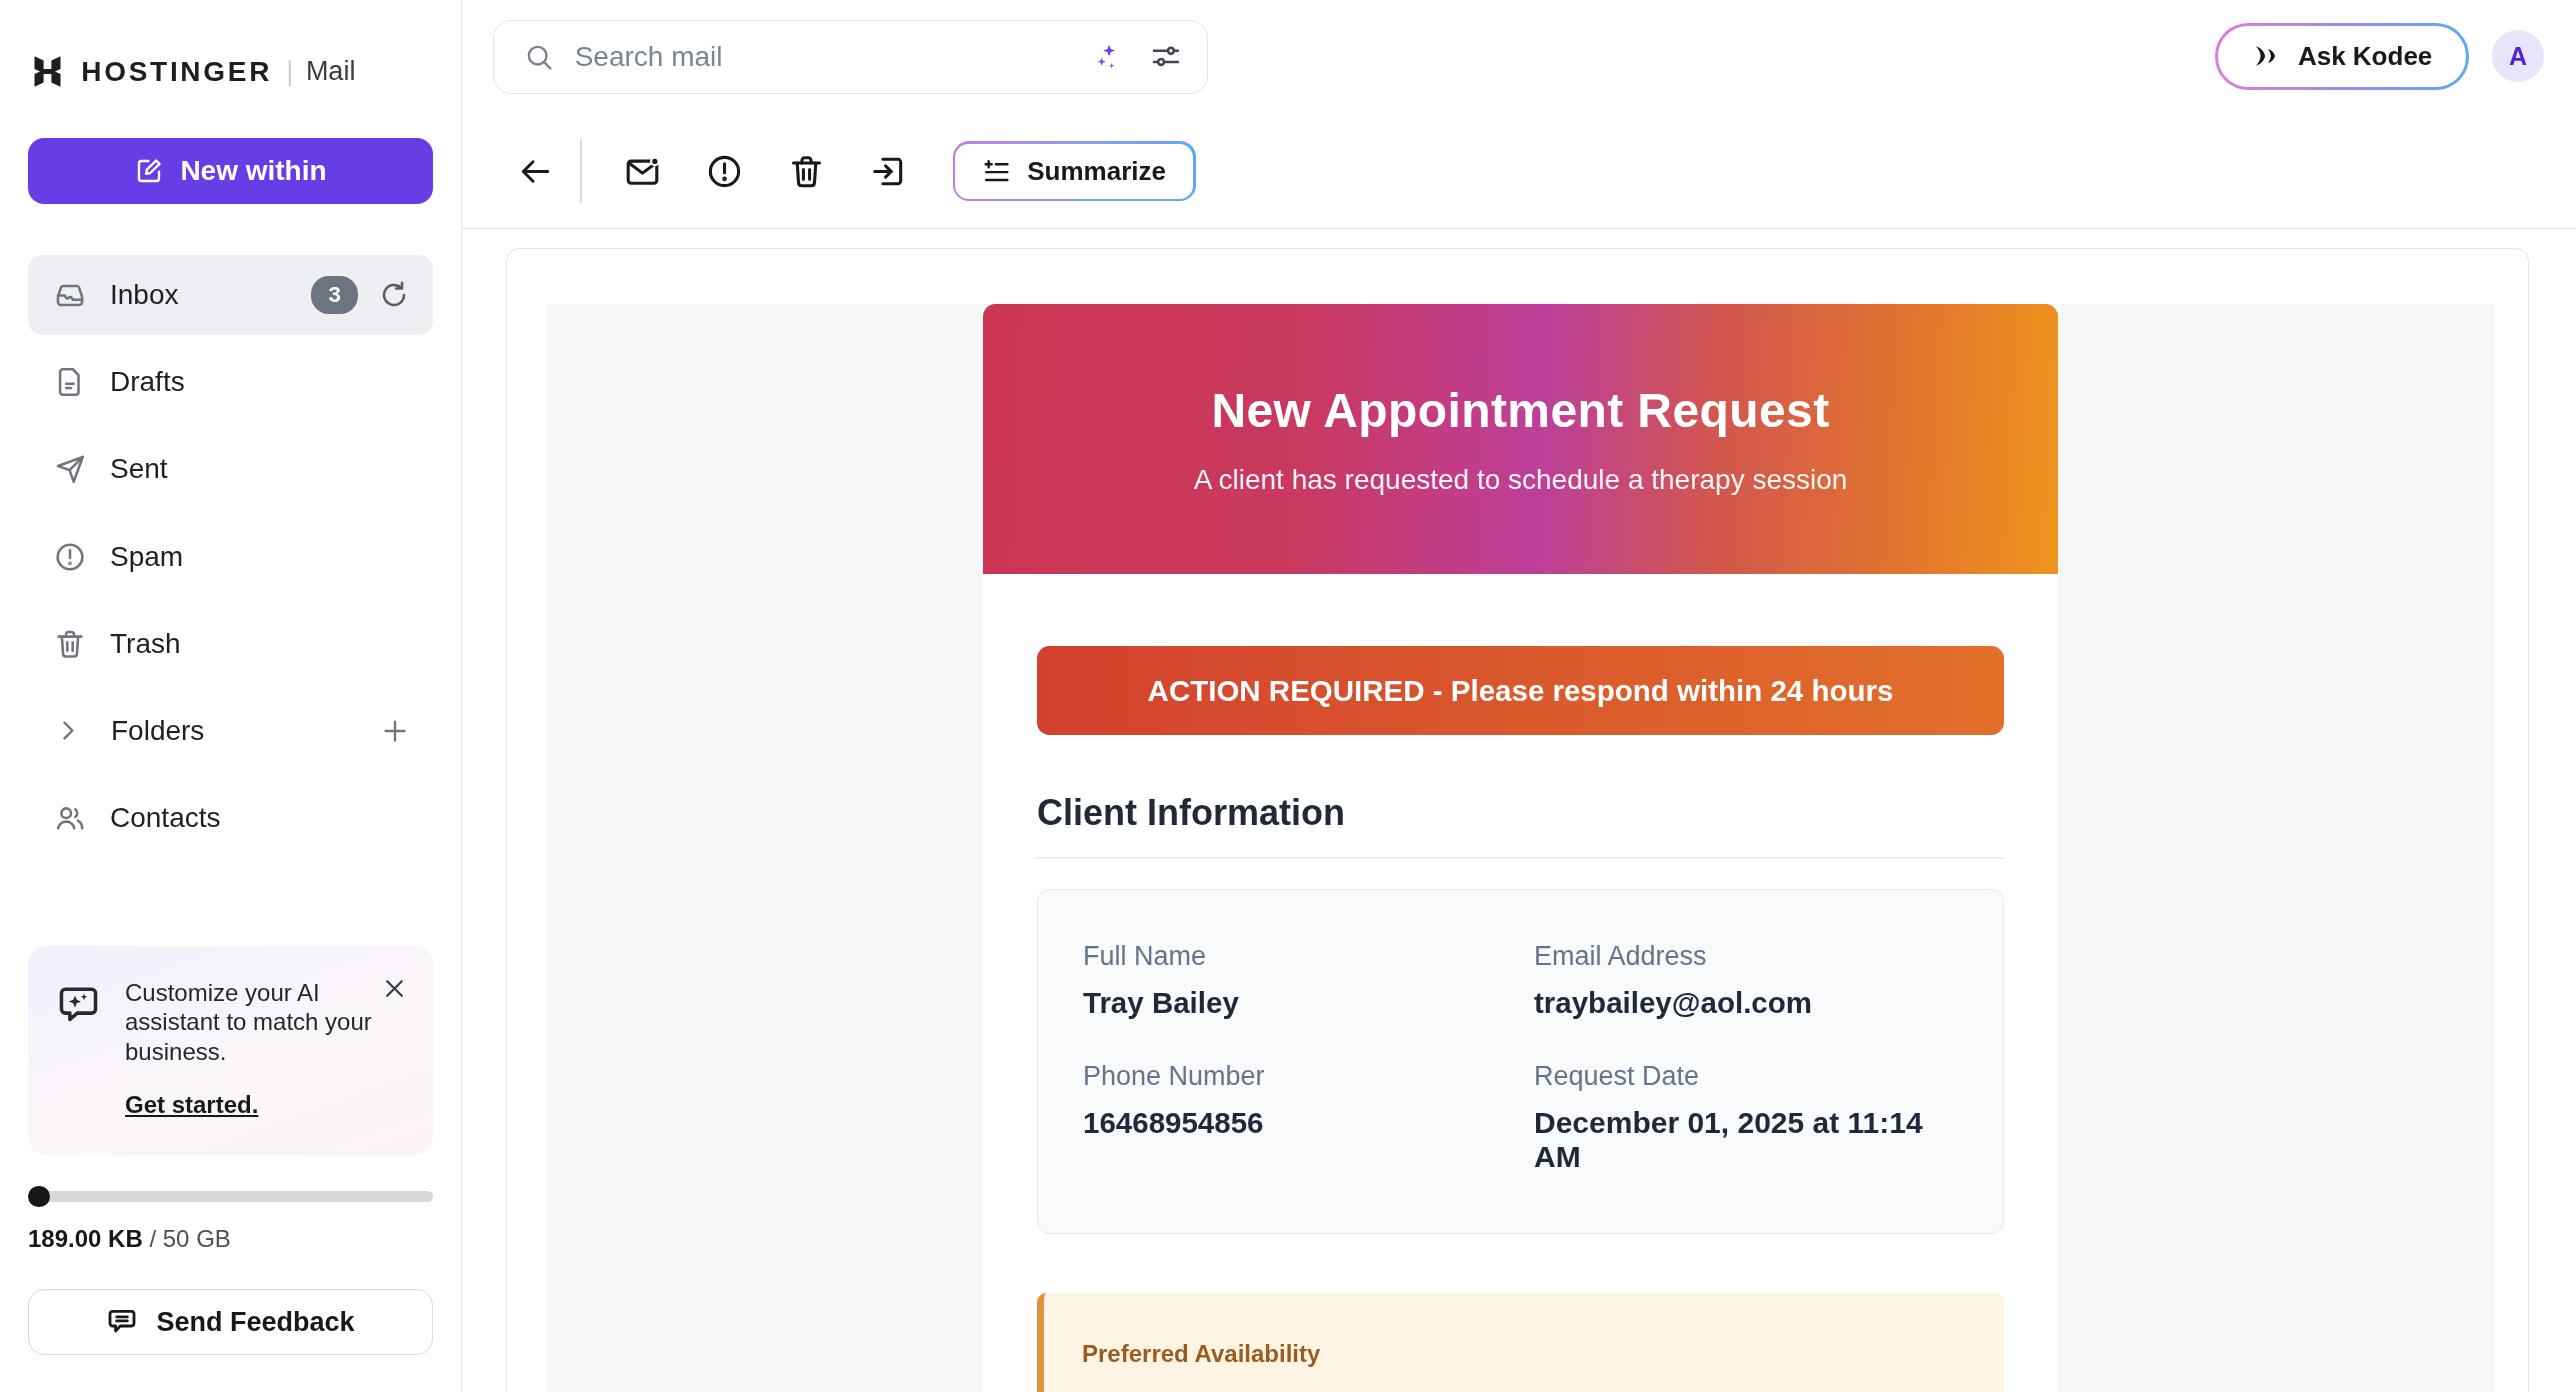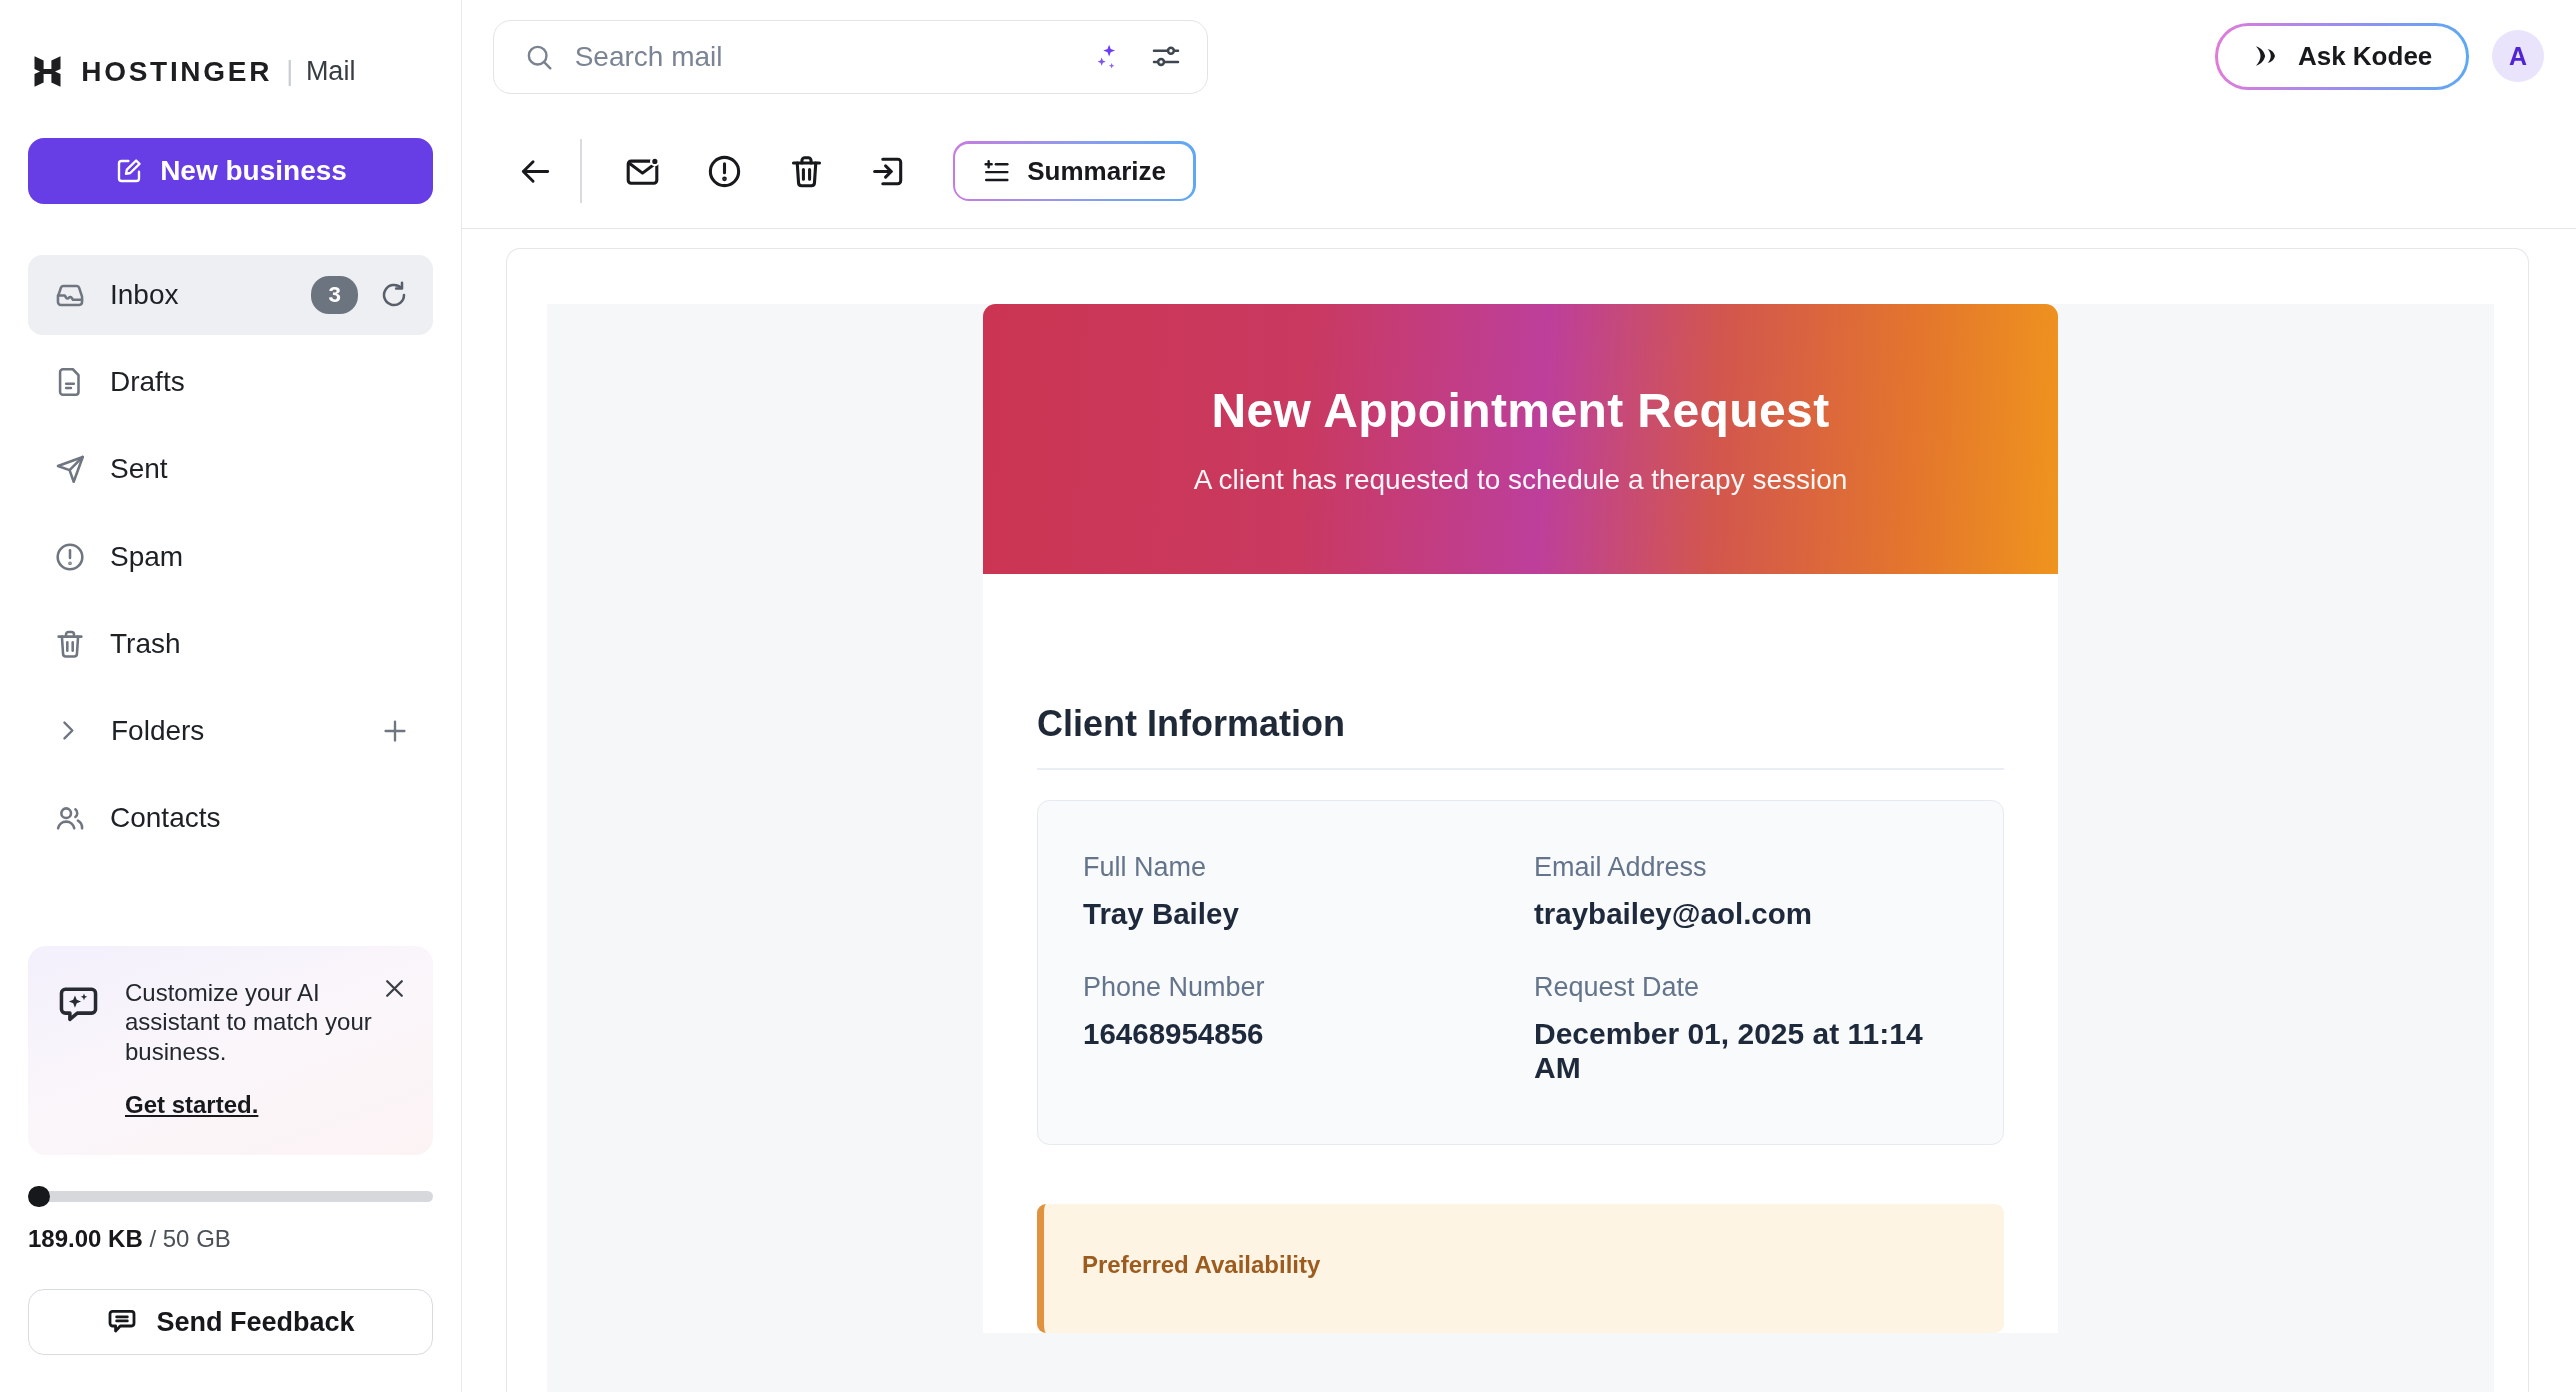--- a/index.html
+++ b/index.html
@@ -129,21 +129,21 @@
       <span class="logo-text">HOSTINGER</span>
       <span class="logo-div">|</span>
       <span class="logo-product">Mail</span>
     </div>
 
     <button class="new-msg">
       <svg width="30" height="30" viewBox="0 0 24 24" fill="none" stroke="#fff" stroke-width="1.9" stroke-linecap="round" stroke-linejoin="round">
         <path d="M20 12.5V18a2 2 0 0 1-2 2H6a2 2 0 0 1-2-2V6a2 2 0 0 1 2-2h5.5"></path>
         <path d="M17.7 3.6l2.7 2.7L13 13.6l-3.4.7.7-3.4z"></path>
       </svg>
-      <span>New business</span>
+      <span>New within</span>
     </button>
 
     <div class="nav">
 
       <div class="nav-item selected">
         <svg class="nicon" viewBox="0 0 24 24" fill="none" stroke="currentColor" stroke-width="1.8" stroke-linecap="round" stroke-linejoin="round">
           <path d="M3.5 13.2 5.6 6.8A1.6 1.6 0 0 1 7.1 5.7h9.8a1.6 1.6 0 0 1 1.5 1.1l2.1 6.4V17a2 2 0 0 1-2 2H5.5a2 2 0 0 1-2-2z"></path>
           <path d="M3.5 13.2h4.8l1 1.5c.5.7 1.4.7 1.9 0 .5-.7 1.4-.7 1.9 0l1 1.5h6.4" transform="translate(0,-0.8)"></path>
         </svg>
         <span class="nlabel">Inbox</span>
@@ -323,20 +323,21 @@
     <div class="viewer">
       <div class="email-bg">
         <div class="email-card">
 
           <div class="hero">
             <div class="hero-title">New Appointment Request</div>
             <div class="hero-sub">A client has requested to schedule a therapy session</div>
           </div>
 
           <div class="email-body">
+            <div class="action-banner">ACTION REQUIRED - Please respond within 24 hours</div>
 
             <div class="ci-heading">Client Information</div>
 
             <div class="info-card">
               <div>
                 <div class="field-label">Full Name</div>
                 <div class="field-value">Tray Bailey</div>
               </div>
               <div>
                 <div class="field-label">Email Address</div>

